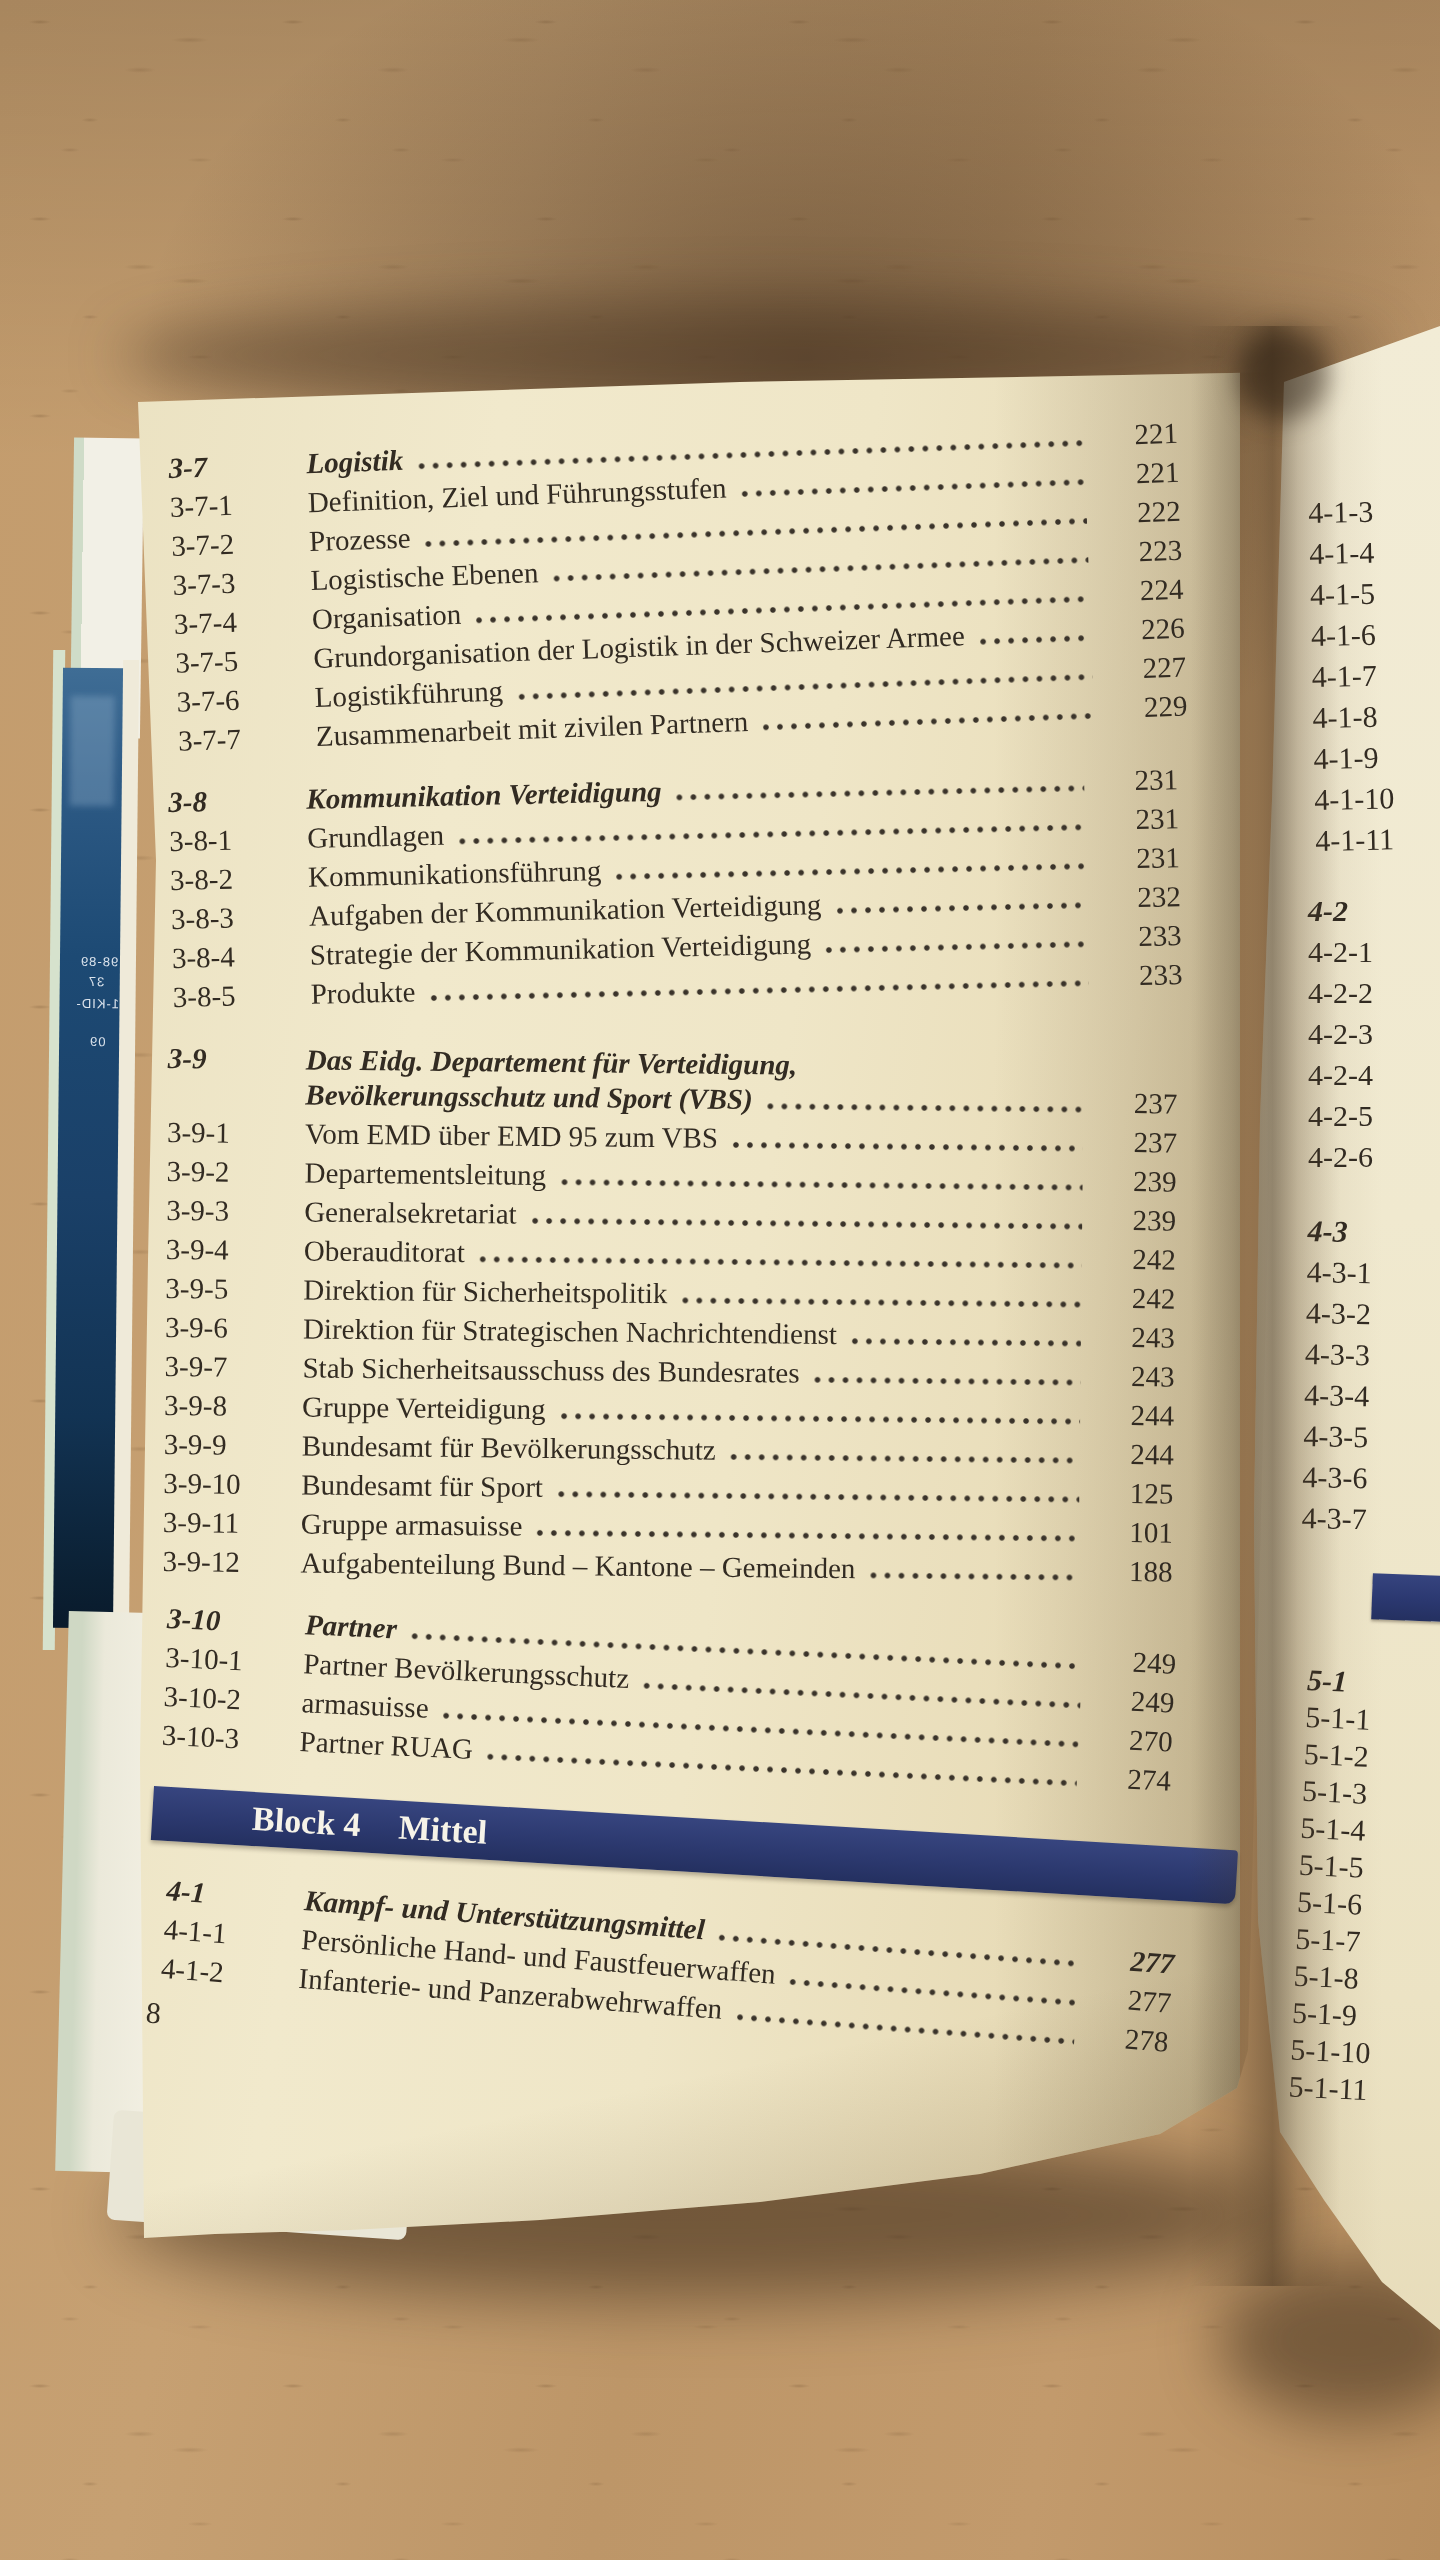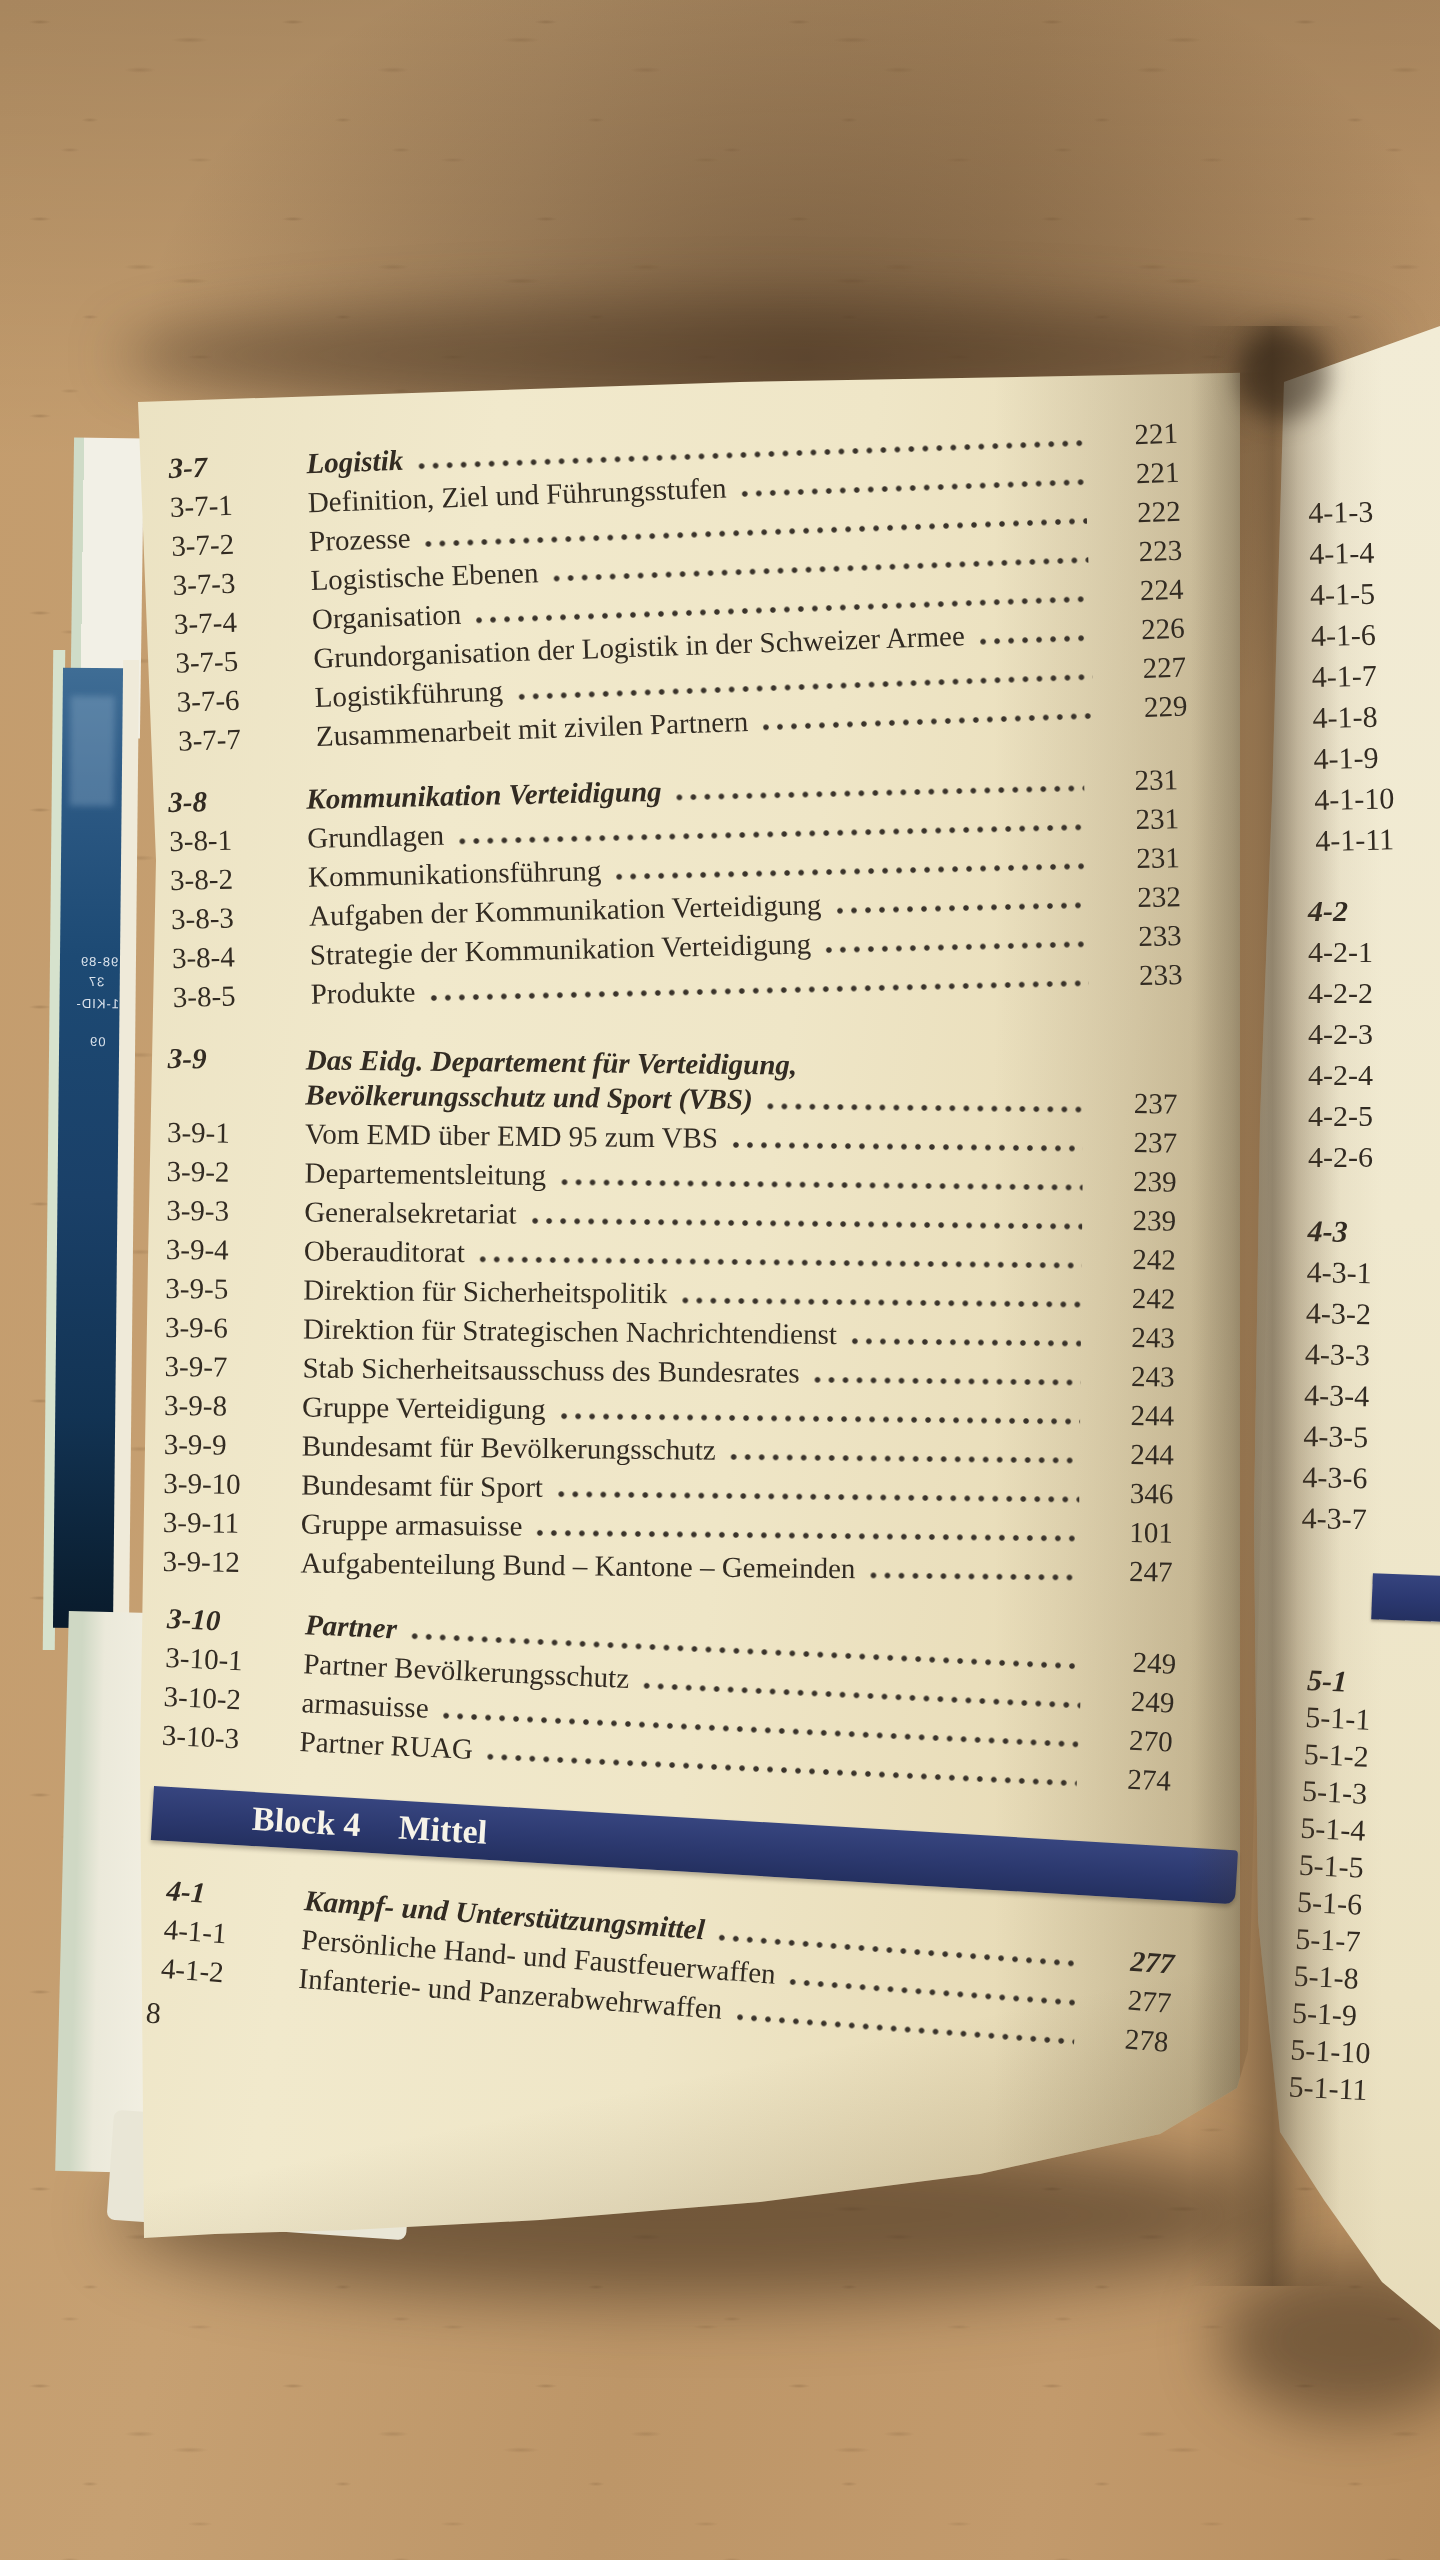--- a/index.html
+++ b/index.html
@@ -382,33 +382,33 @@
       <div class="row">
         <span class="rid">3-9-9</span>
         <span class="rtitle">Bundesamt für Bevölkerungsschutz</span>
         <span class="dots"></span>
         <span class="rpage">244</span>
       </div>
       <div class="row">
         <span class="rid">3-9-10</span>
         <span class="rtitle">Bundesamt für Sport</span>
         <span class="dots"></span>
-        <span class="rpage">346</span>
+        <span class="rpage">125</span>
       </div>
       <div class="row">
         <span class="rid">3-9-11</span>
         <span class="rtitle">Gruppe armasuisse</span>
         <span class="dots"></span>
         <span class="rpage">101</span>
       </div>
       <div class="row">
         <span class="rid">3-9-12</span>
         <span class="rtitle">Aufgabenteilung Bund – Kantone – Gemeinden</span>
         <span class="dots"></span>
-        <span class="rpage">247</span>
+        <span class="rpage">188</span>
       </div>
     </div>
 
     <div class="sec s310">
       <div class="row head">
         <span class="rid">3-10</span>
         <span class="rtitle">Partner</span>
         <span class="dots"></span>
         <span class="rpage">249</span>
       </div>

